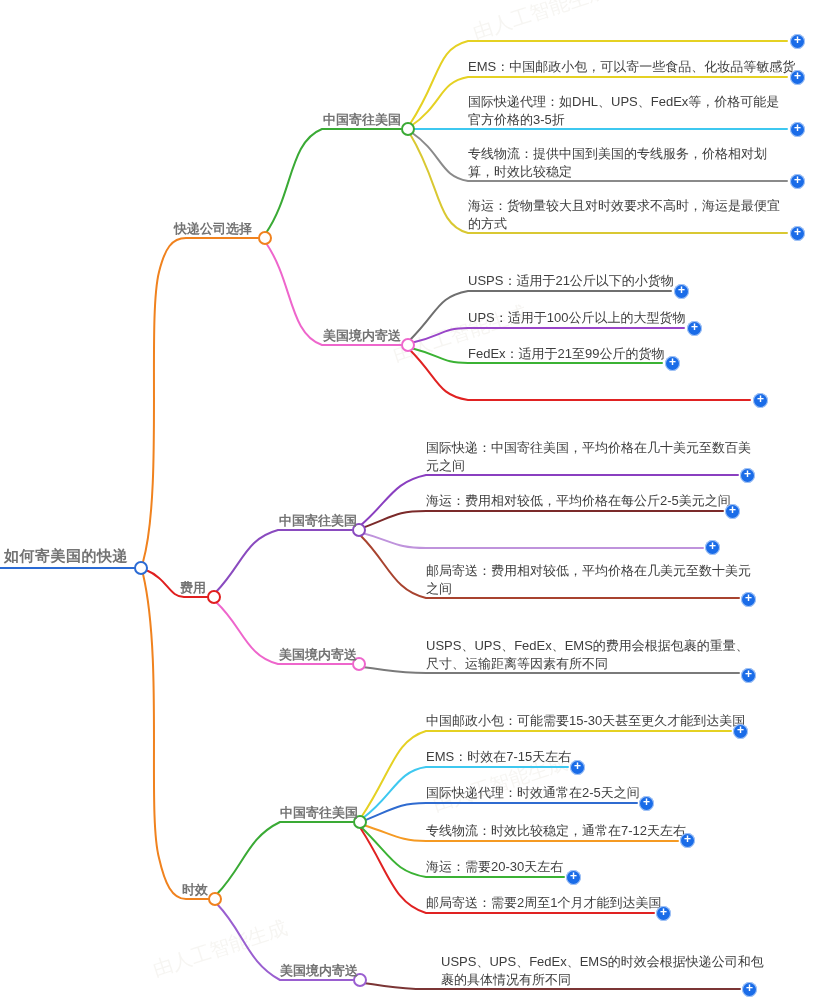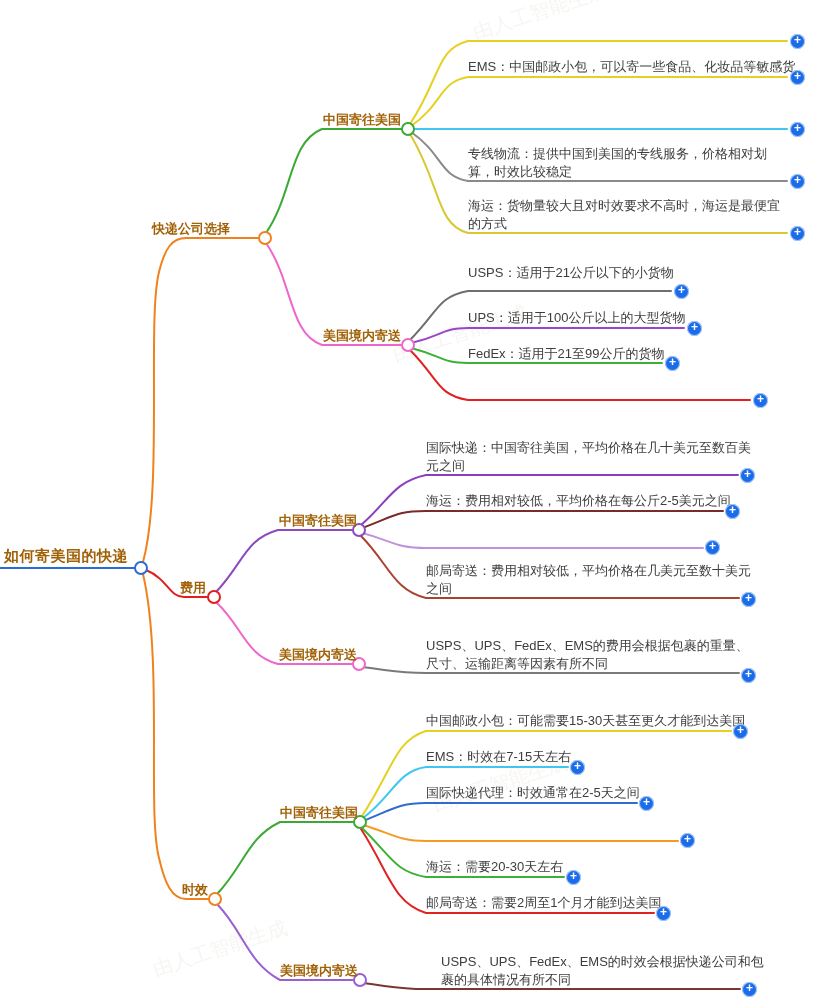--- a/index.html
+++ b/index.html
@@ -4,21 +4,21 @@
 <style>
   *{margin:0;padding:0;box-sizing:border-box}
   html,body{background:#fff}
   body{font-family:"Liberation Sans","DejaVu Sans",sans-serif}
   .stage{position:relative;width:825px;height:999px;background:#fff;overflow:hidden}
   svg.lines{position:absolute;left:0;top:0;z-index:1}
   svg.lines path{fill:none;stroke-width:2;stroke-linecap:round}
   svg.lines circle{fill:#fff;stroke-width:2}
   .leaf{position:absolute;z-index:2;font-size:13px;line-height:17.5px;color:#3d3d3d}
   .nw{white-space:nowrap}
-  .node{position:absolute;z-index:2;font-size:13px;font-weight:bold;color:#a16207;white-space:nowrap}
+  .node{position:absolute;z-index:2;font-size:13px;font-weight:bold;color:#737373;white-space:nowrap}
   .root{font-size:15px;letter-spacing:.5px}
   .plus{position:absolute;z-index:3;width:15px;height:15px;border-radius:50%;background:#1a6ce8;color:#fff;
         font-size:12px;font-weight:bold;line-height:13px;text-align:center;cursor:pointer;
         box-shadow:0 0 0 1px rgba(255,255,255,.6) inset}
   .wm{position:absolute;z-index:0;color:#8a7a50;opacity:.07;font-size:20px;transform:rotate(-18deg);white-space:nowrap}
 </style>
 </head>
 <body>
 
 <div class="stage">
@@ -79,48 +79,50 @@
     <circle cx="408" cy="129" r="6" stroke="#3aaa35"></circle>
     <circle cx="408" cy="345" r="6" stroke="#ee66cc"></circle>
     <circle cx="359" cy="530" r="6" stroke="#8a4bbf"></circle>
     <circle cx="359" cy="664" r="6" stroke="#ee66cc"></circle>
     <circle cx="360" cy="822" r="6" stroke="#3aaa35"></circle>
     <circle cx="360" cy="980" r="6" stroke="#9a5fd0"></circle>
   </svg>
 
   <div class="node root" style="left:4px;top:547px">如何寄美国的快递</div>
 
-  <div class="node" style="left:152px;top:220px">快递公司选择</div>
+  <div class="node" style="left:174px;top:220px">快递公司选择</div>
   <div class="node" style="left:180px;top:579px">费用</div>
   <div class="node" style="left:182px;top:881px">时效</div>
 
   <div class="node" style="left:323px;top:111px">中国寄往美国</div>
   <div class="node" style="left:323px;top:327px">美国境内寄送</div>
   <div class="node" style="left:279px;top:512px">中国寄往美国</div>
   <div class="node" style="left:279px;top:646px">美国境内寄送</div>
   <div class="node" style="left:280px;top:804px">中国寄往美国</div>
   <div class="node" style="left:280px;top:962px">美国境内寄送</div>
 
   <div class="leaf nw" style="left:468px;top:58px">EMS：中国邮政小包，可以寄一些食品、化妆品等敏感货</div>
+  <div class="leaf" style="left:468px;top:93px;width:320px">国际快递代理：如DHL、UPS、FedEx等，价格可能是官方价格的3-5折</div>
   <div class="leaf" style="left:468px;top:197px;width:320px">海运：货物量较大且对时效要求不高时，海运是最便宜的方式</div>
   <div class="leaf" style="left:468px;top:145px;width:320px">专线物流：提供中国到美国的专线服务，价格相对划算，时效比较稳定</div>
 
-  <div class="leaf nw" style="left:468px;top:264px">USPS：适用于21公斤以下的小货物</div>
+  <div class="leaf nw" style="left:468px;top:272px">USPS：适用于21公斤以下的小货物</div>
   <div class="leaf nw" style="left:468px;top:309px">UPS：适用于100公斤以上的大型货物</div>
   <div class="leaf nw" style="left:468px;top:345px">FedEx：适用于21至99公斤的货物</div>
 
   <div class="leaf" style="left:426px;top:439px;width:326px">国际快递：中国寄往美国，平均价格在几十美元至数百美元之间</div>
   <div class="leaf nw" style="left:426px;top:492px">海运：费用相对较低，平均价格在每公斤2-5美元之间</div>
   <div class="leaf" style="left:426px;top:562px;width:326px">邮局寄送：费用相对较低，平均价格在几美元至数十美元之间</div>
 
   <div class="leaf" style="left:426px;top:637px;width:326px">USPS、UPS、FedEx、EMS的费用会根据包裹的重量、尺寸、运输距离等因素有所不同</div>
 
   <div class="leaf nw" style="left:426px;top:712px">中国邮政小包：可能需要15-30天甚至更久才能到达美国</div>
   <div class="leaf nw" style="left:426px;top:748px">EMS：时效在7-15天左右</div>
   <div class="leaf nw" style="left:426px;top:784px">国际快递代理：时效通常在2-5天之间</div>
+  <div class="leaf nw" style="left:426px;top:822px">专线物流：时效比较稳定，通常在7-12天左右</div>
   <div class="leaf nw" style="left:426px;top:858px">海运：需要20-30天左右</div>
   <div class="leaf nw" style="left:426px;top:894px">邮局寄送：需要2周至1个月才能到达美国</div>
 
   <div class="leaf" style="left:441px;top:953px;width:326px">USPS、UPS、FedEx、EMS的时效会根据快递公司和包裹的具体情况有所不同</div>
 
   <div class="plus" style="left:790px;top:34px">+</div>
   <div class="plus" style="left:790px;top:70px">+</div>
   <div class="plus" style="left:790px;top:122px">+</div>
   <div class="plus" style="left:790px;top:174px">+</div>
   <div class="plus" style="left:790px;top:226px">+</div>

